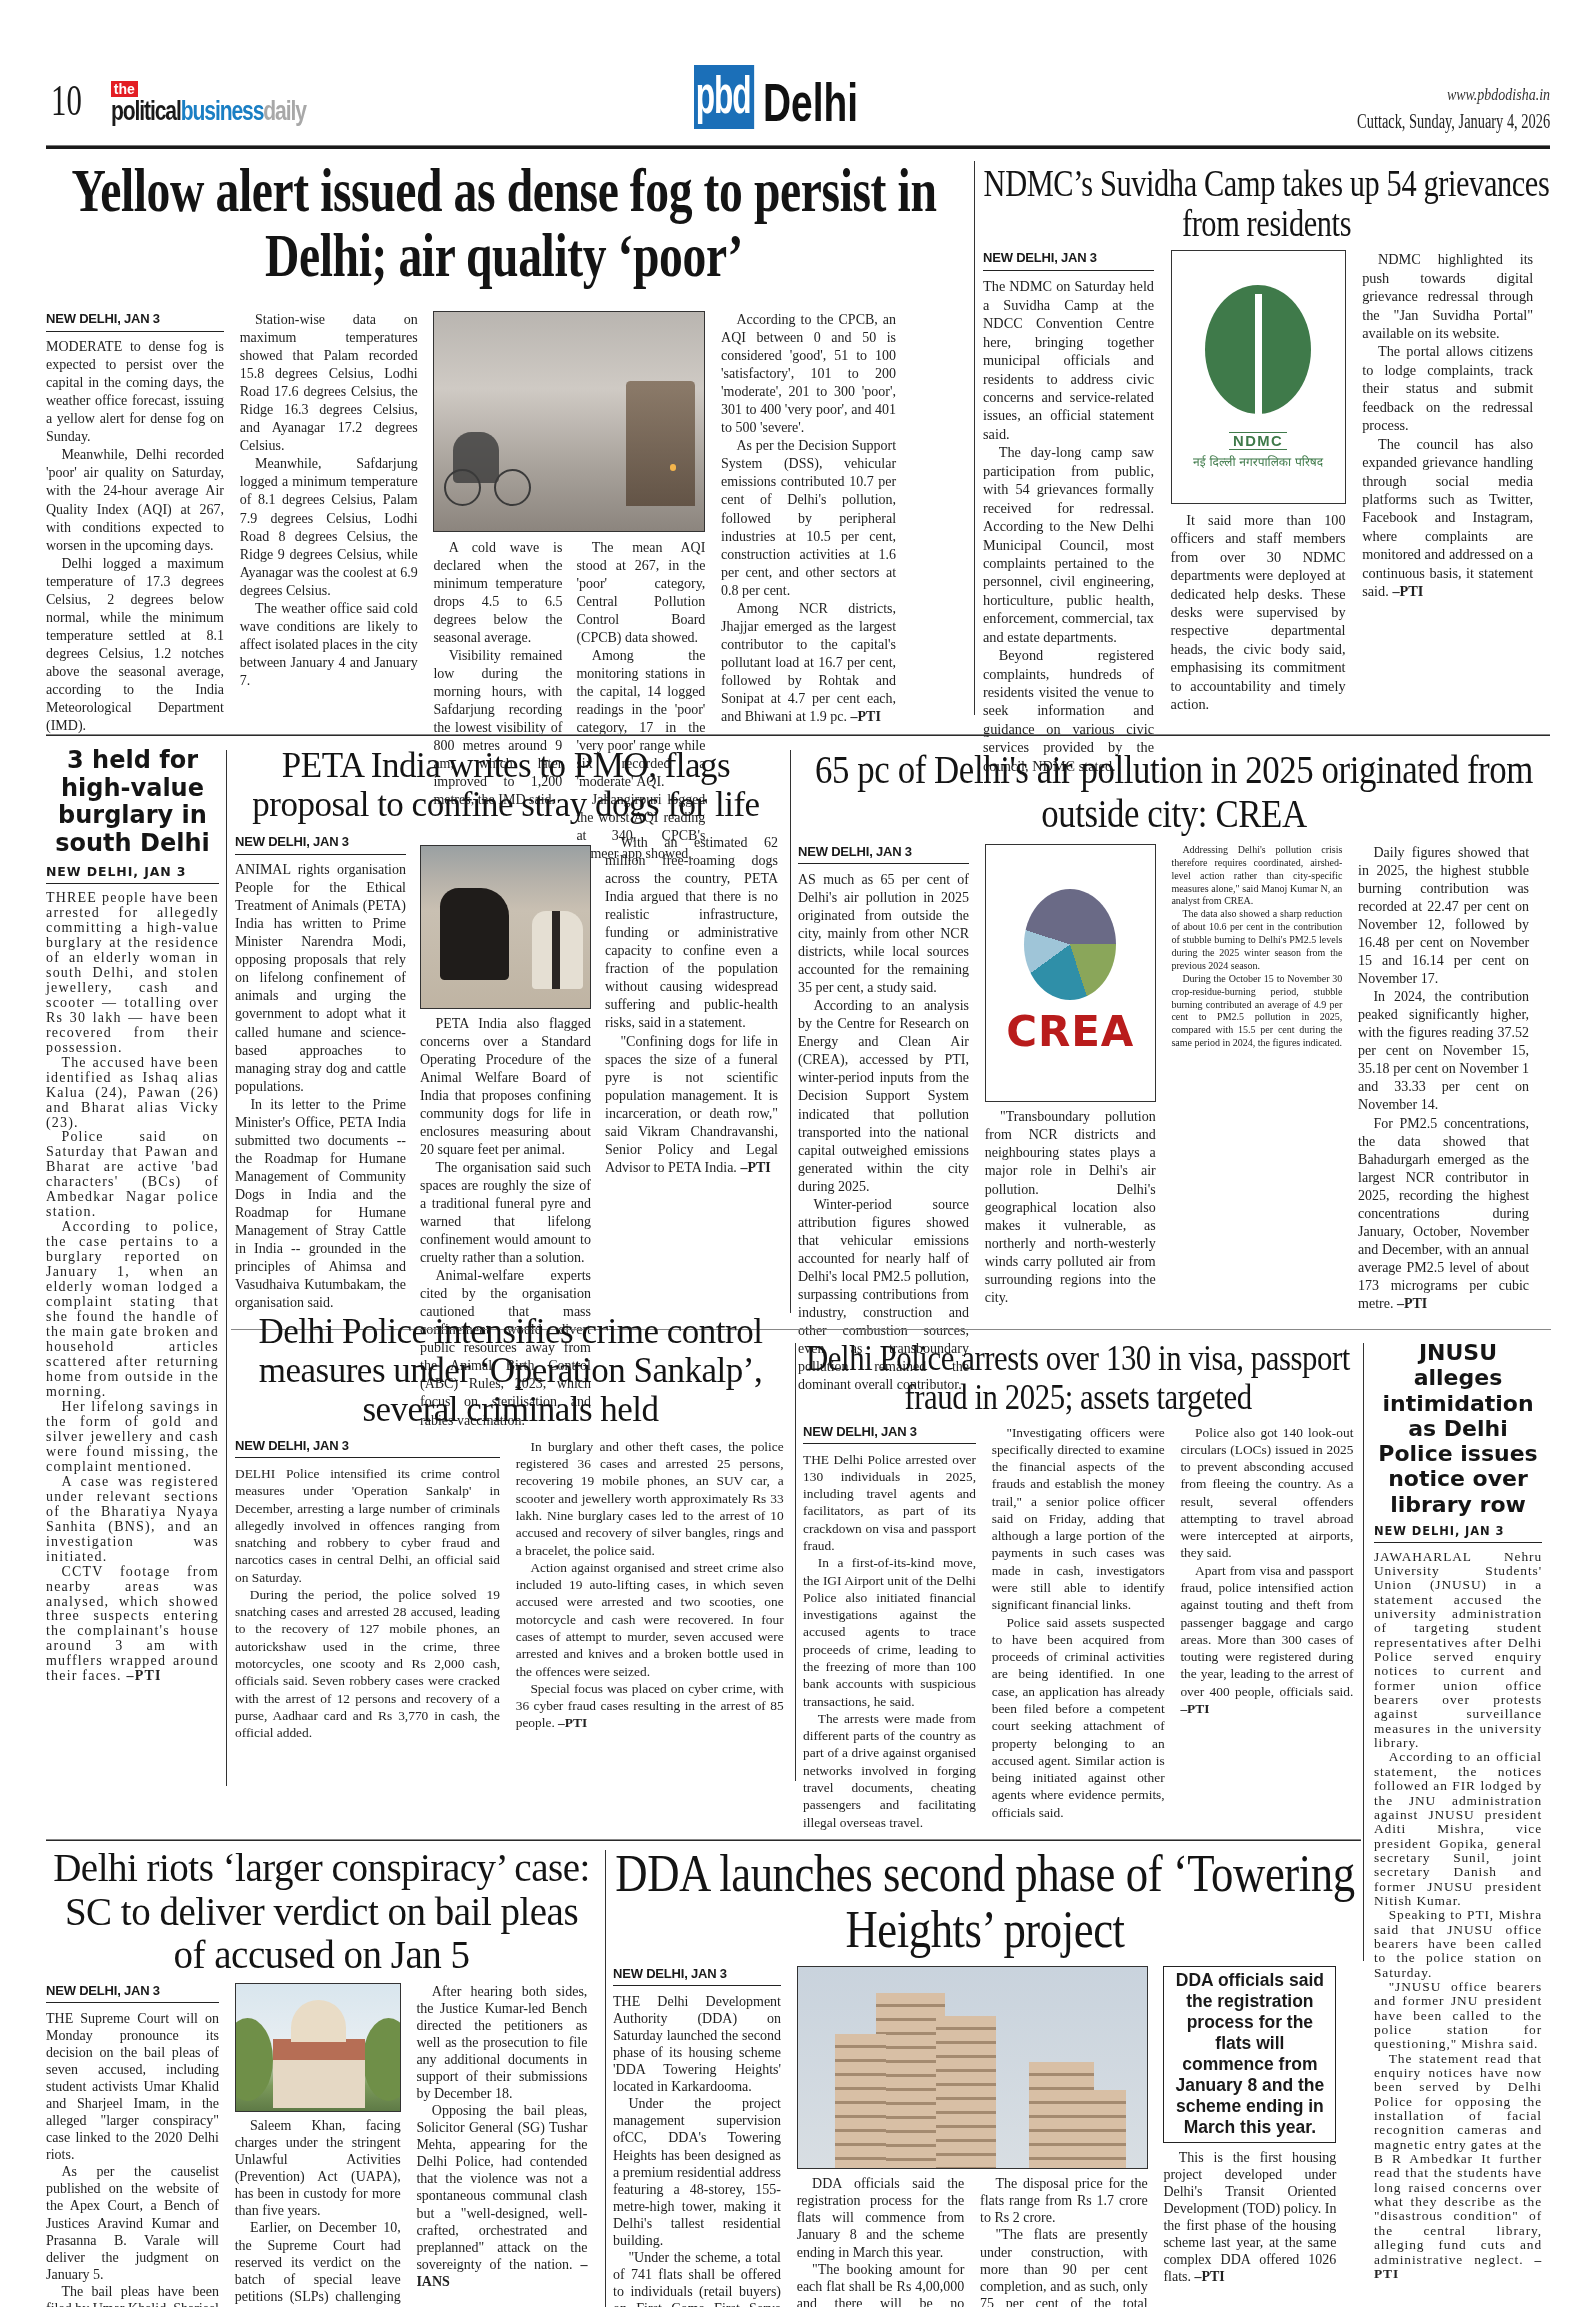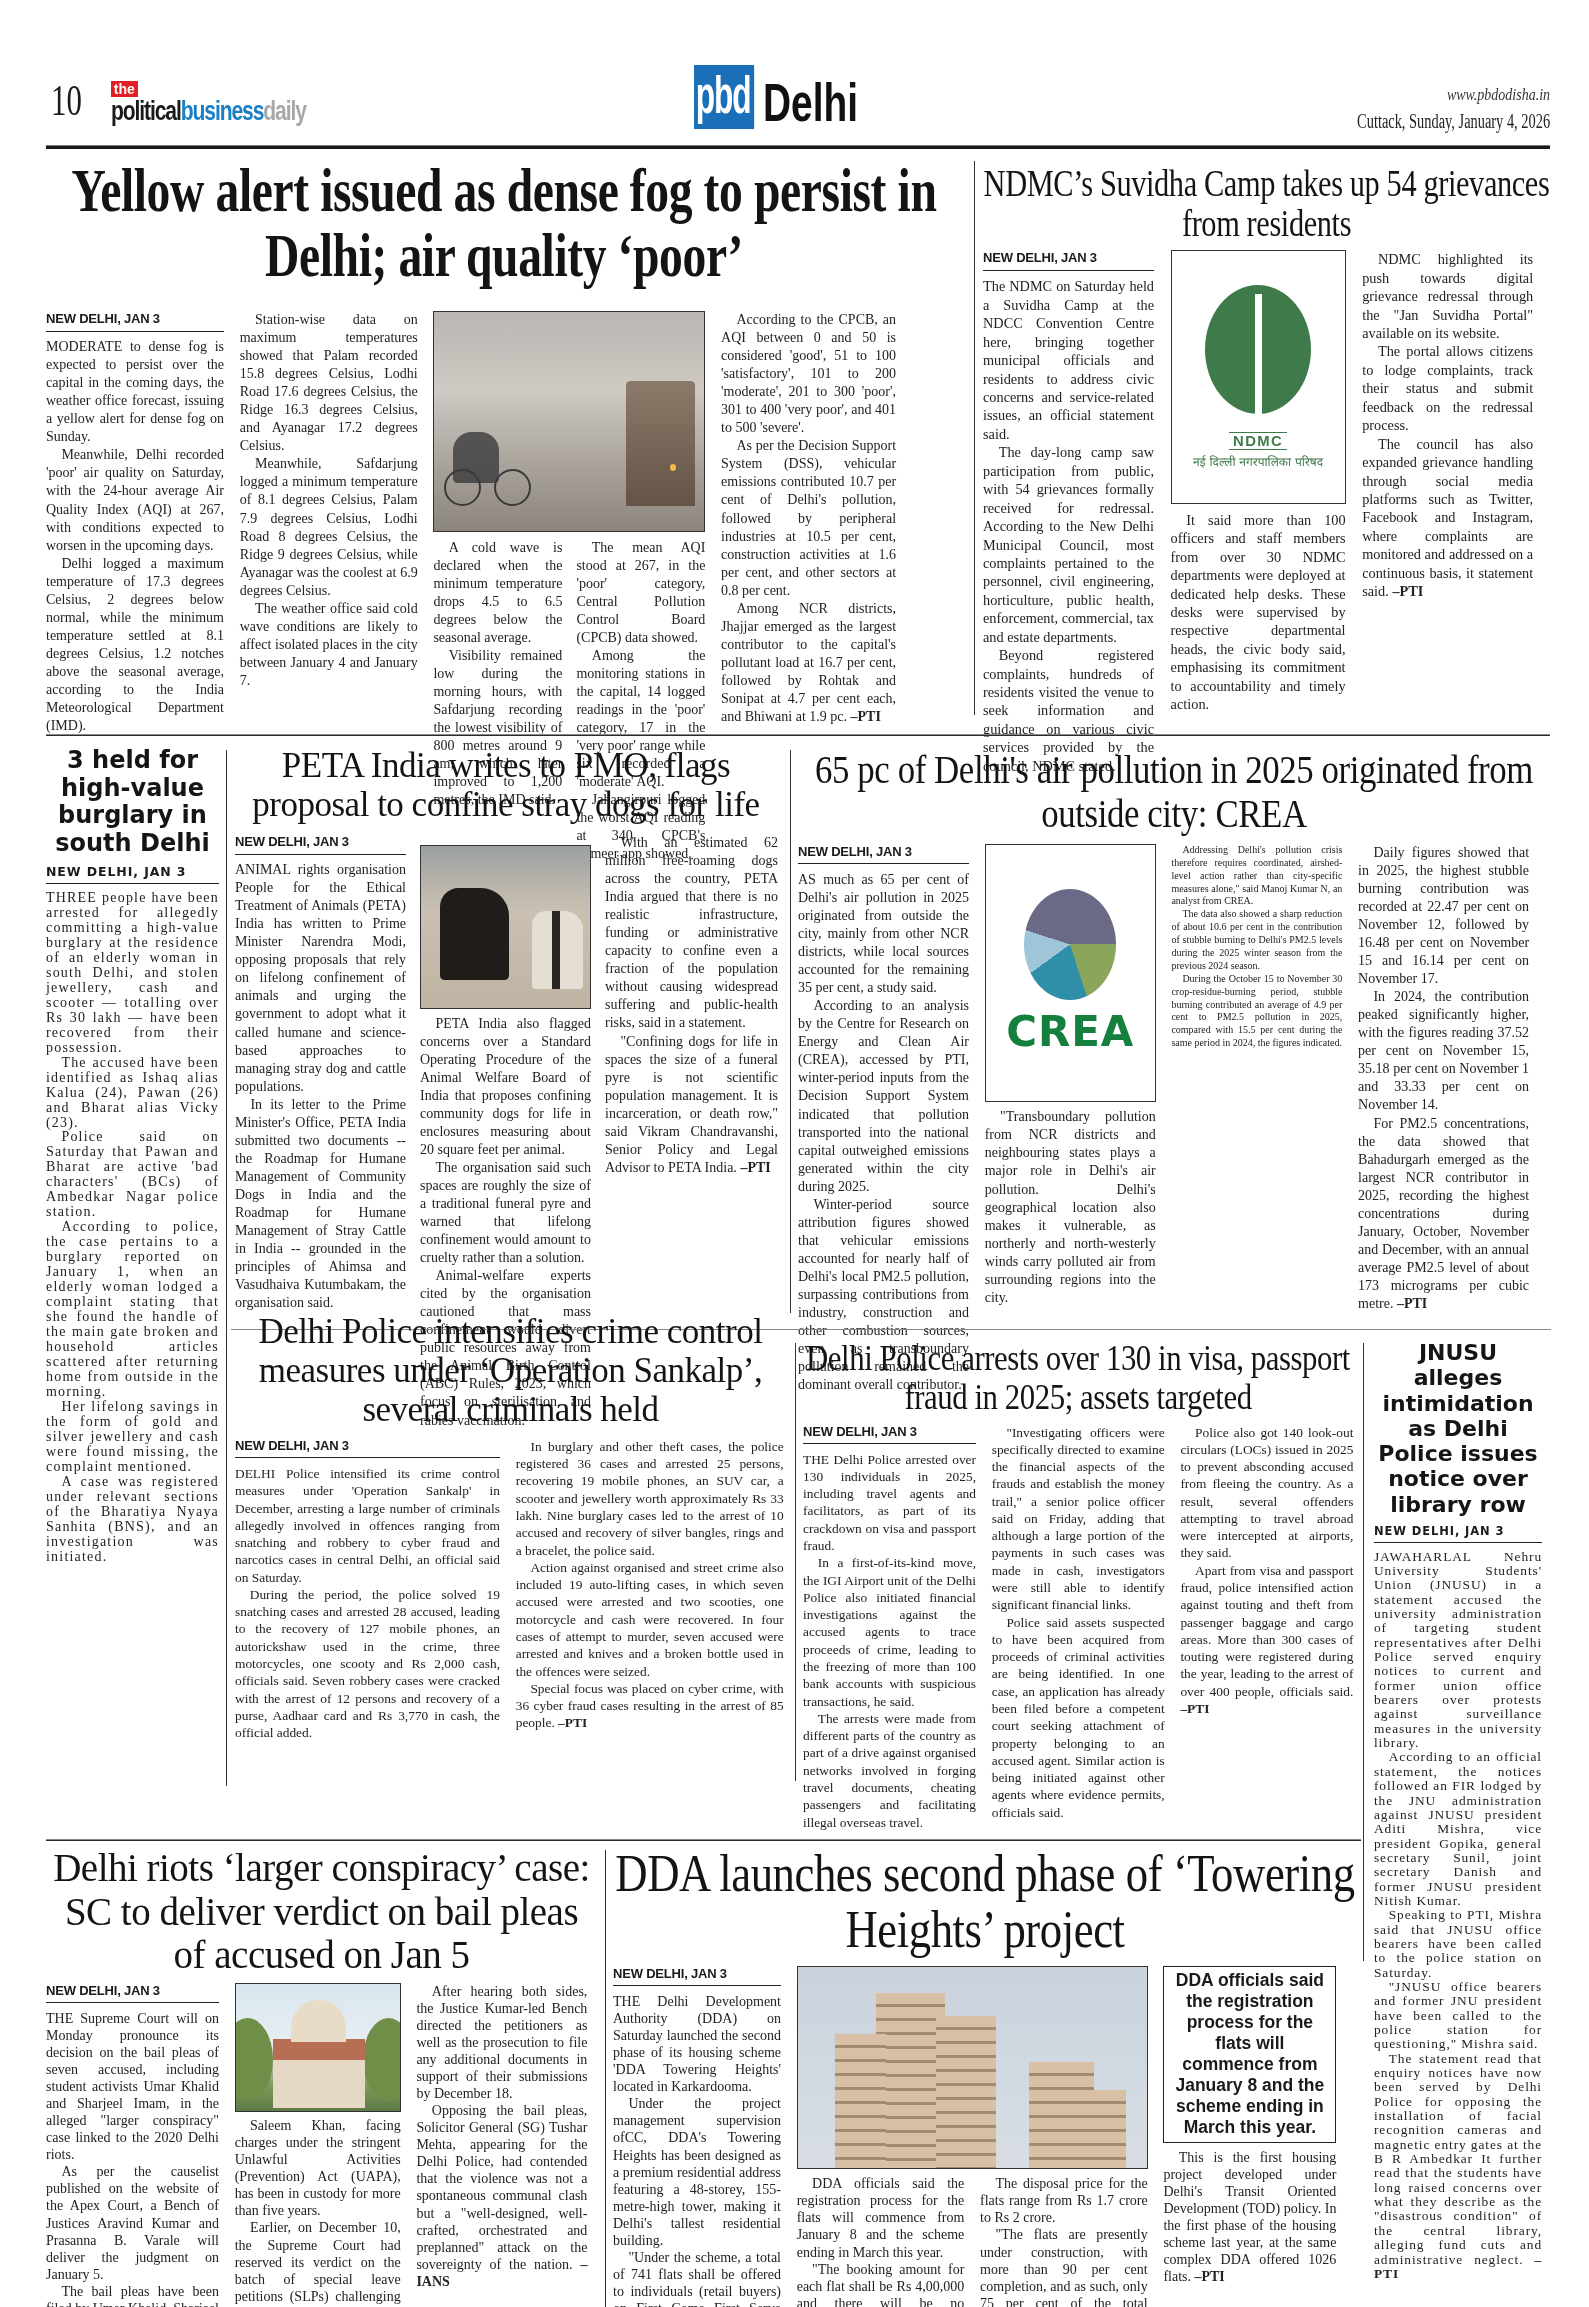--- a/index.html
+++ b/index.html
@@ -56,21 +56,21 @@
   .photo-tower { background: linear-gradient(180deg, #c9d3dd 0%, #d8dee3 100%); }
   .photo-tower .t { position: absolute; bottom: 0; background: repeating-linear-gradient(180deg, #d8bfa5 0 11px, #a48a70 11px 14px); }
   .logo-box { border: 0.9px solid #333; display: flex; align-items: center; justify-content: center; background: #fff; }
   .ndmc-logo { display: flex; flex-direction: column; align-items: center; }
   .ndmc-oval { width: 106px; height: 129px; background: #3f7a4a; border-radius: 50%; position: relative; }
   .ndmc-oval::after { content: ""; position: absolute; left: 50px; top: 9.2px; width: 6.5px; height: 120px; background: #fff; }
   .ndmc-text { font-family: "Liberation Sans", sans-serif; font-weight: bold; color: #3f7a4a; font-size: 14.8px; letter-spacing: 1.4px; margin-top: 18px; border-top: 1.8px solid #3f7a4a; border-bottom: 1.8px solid #3f7a4a; padding: 0 3.7px; }
   .ndmc-hindi { font-family: "DejaVu Sans", sans-serif; color: #3f7a4a; font-size: 12px; margin-top: 2.8px; }
   .crea-logo { display: flex; flex-direction: column; align-items: center; }
   .crea-mark { width: 92px; height: 111px; border-radius: 50%; background: conic-gradient(#6a6a86 0 25%, #8aa65a 25% 45%, #2f8fa8 45% 65%, #9fc5d8 65% 80%, #6a6a86 80%); }
-  .crea-word { font-family: "DejaVu Sans", sans-serif; font-weight: bold; font-size: 42px; color: #15803d; letter-spacing: 0.9px; margin-top: 7px; }
+  .crea-word { font-family: "DejaVu Sans", sans-serif; font-weight: bold; font-size: 42px; color: #b91c1c; letter-spacing: 0.9px; margin-top: 7px; }
   .pullquote { border: 1.4px solid #222; font-family: "Liberation Sans", sans-serif; font-weight: bold; font-size: 17.5px; line-height: 1.2; text-align: center; padding: 3.7px 6.5px; transform-origin: top; }
 </style>
 </head>
 <body>
 
 <header class="masthead">
   <div class="page-no">10</div>
   <div class="brand">
     <span class="brand-the">the</span>
     <div class="brand-line">
@@ -178,20 +178,21 @@
 <article class="article" style="left:46px; top:747px; width:173px;">
   <h3 class="hl-sans" style="font-size:24px;">3 held for high-value burglary in south Delhi</h3>
   <div class="dateline wide" style="margin-top:6.5px;">NEW DELHI, JAN 3</div>
   <div class="body wide-spaced">
     <p class="first">THREE people have been arrested for allegedly committing a high-value burglary at the residence of an elderly woman in south Delhi, and stolen jewellery, cash and scooter — totalling over Rs 30 lakh — have been recovered from their possession.</p>
     <p>The accused have been identified as Ishaq alias Kalua (24), Pawan (26) and Bharat alias Vicky (23).</p>
     <p>Police said on Saturday that Pawan and Bharat are active 'bad characters' (BCs) of Ambedkar Nagar police station.</p>
     <p>According to police, the case pertains to a burglary reported on January 1, when an elderly woman lodged a complaint stating that she found the handle of the main gate broken and household articles scattered after returning home from outside in the morning.</p>
     <p>Her lifelong savings in the form of gold and silver jewellery and cash were found missing, the complaint mentioned.</p>
     <p>A case was registered under relevant sections of the Bharatiya Nyaya Sanhita (BNS), and an investigation was initiated.</p>
+    <p><span>CCTV footage from nearby areas was analysed, which showed three suspects entering the complainant's house around 3 am with mufflers wrapped around their faces.</span> <span class="credit">–PTI</span></p>
   </div>
 </article>
 
 <div class="vrule" style="left:226px; top:750px; height:1036px;"></div>
 
 <article class="article" style="left:235px; top:747px; width:542px;">
   <h2 class="hl" style="font-size:35px; line-height:1.1;">PETA India writes to PMO, flags proposal to confine stray dogs for life</h2>
   <div style="display:flex; gap:14px; margin-top:10px;">
     <div class="col" style="flex:0 0 171px;">
       <div class="dateline">NEW DELHI, JAN 3</div>

